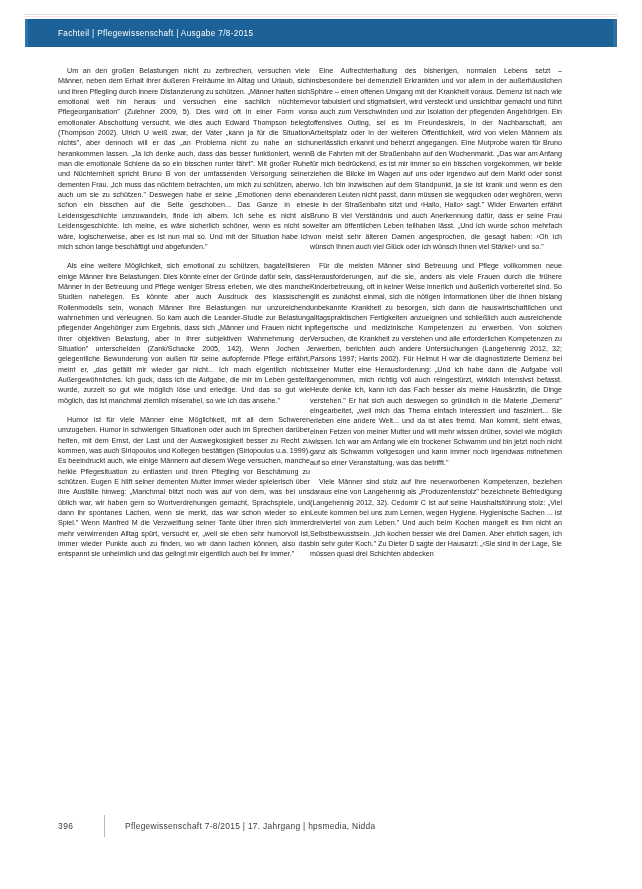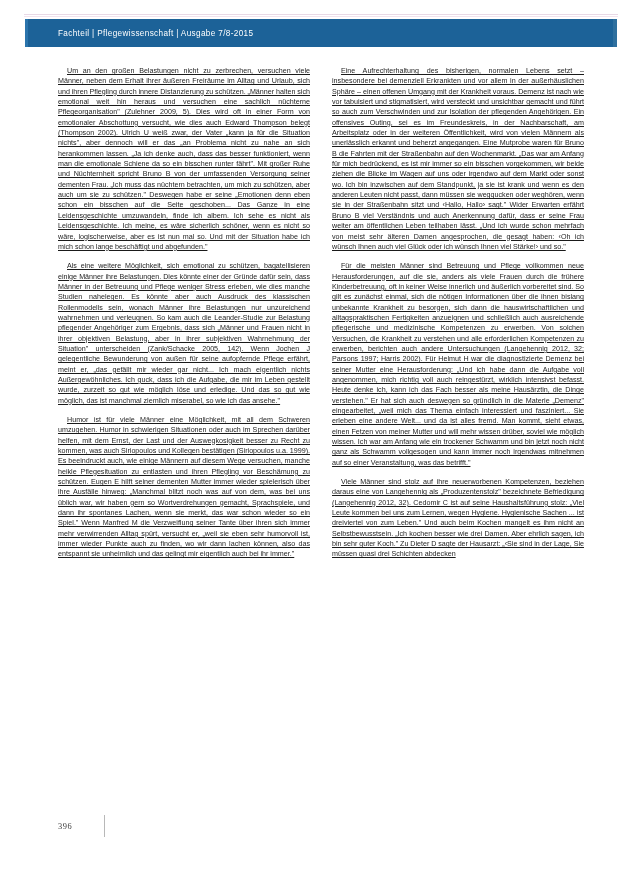--- a/index.html
+++ b/index.html
@@ -76,22 +76,20 @@
   }
 
   
   .columns {
     position: absolute;
     left: 58px;
     top: 66px;
     width: 527px;
     height: 742px;
     display: flex;
-    gap: 22px;
-    text-decoration: underline;
   }
   .column {
     width: 252px;
     display: block;
   }
   .column p {
     margin: 0 0 9px 0;
     font-size: 7.15px;
     line-height: 10.35px;
     text-align: justify;
@@ -112,21 +110,21 @@
     width: 527px;
     height: 22px;
     display: flex;
     align-items: center;
   }
   .footer-page {
     font-size: 8.4px;
     color: #3b3b3b;
     letter-spacing: 0.5px;
     width: 46px;
-    font-family: Liberation Serif, serif;
+    font-family: Liberation Sans, sans-serif;
   }
   .footer-divider {
     width: 1px;
     align-self: stretch;
     background: #b8b8b8;
     margin-right: 20px;
   }
   .footer-text {
     font-size: 8.4px;
     color: #3b3b3b;
@@ -161,15 +159,16 @@
       <p>Eine Aufrechterhaltung des bisherigen, normalen Lebens setzt – insbesondere bei demenziell Erkrankten und vor allem in der außerhäuslichen Sphäre – einen offenen Umgang mit der Krankheit voraus. Demenz ist nach wie vor tabuisiert und stigmatisiert, wird versteckt und unsichtbar gemacht und führt so auch zum Verschwinden und zur Isolation der pflegenden Angehörigen. Ein offensives Outing, sei es im Freundeskreis, in der Nachbarschaft, am Arbeitsplatz oder in der weiteren Öffentlichkeit, wird von vielen Männern als unerlässlich erkannt und beherzt angegangen. Eine Mutprobe waren für Bruno B die Fahrten mit der Straßenbahn auf den Wochenmarkt. „Das war am Anfang für mich bedrückend, es ist mir immer so ein bisschen vorgekommen, wir beide ziehen die Blicke im Wagen auf uns oder irgendwo auf dem Markt oder sonst wo. Ich bin inzwischen auf dem Standpunkt, ja sie ist krank und wenn es den anderen Leuten nicht passt, dann müssen sie wegqucken oder weghören, wenn sie in der Straßenbahn sitzt und ‹Hallo, Hallo› sagt." Wider Erwarten erfährt Bruno B viel Verständnis und auch Anerkennung dafür, dass er seine Frau weiter am öffentlichen Leben teilhaben lässt. „Und ich wurde schon mehrfach von meist sehr älteren Damen angesprochen, die gesagt haben: ‹Oh ich wünsch Ihnen auch viel Glück oder ich wünsch Ihnen viel Stärke!› und so."</p>
       <p>Für die meisten Männer sind Betreuung und Pflege vollkommen neue Herausforderungen, auf die sie, anders als viele Frauen durch die frühere Kinderbetreuung, oft in keiner Weise innerlich und äußerlich vorbereitet sind. So gilt es zunächst einmal, sich die nötigen Informationen über die ihnen bislang unbekannte Krankheit zu besorgen, sich dann die hauswirtschaftlichen und alltagspraktischen Fertigkeiten anzueignen und schließlich auch ausreichende pflegerische und medizinische Kompetenzen zu erwerben. Von solchen Versuchen, die Krankheit zu verstehen und alle erforderlichen Kompetenzen zu erwerben, berichten auch andere Untersuchungen (Langehennig 2012, 32; Parsons 1997; Harris 2002). Für Helmut H war die diagnostizierte Demenz bei seiner Mutter eine Herausforderung: „Und ich habe dann die Aufgabe voll angenommen, mich richtig voll auch reingestürzt, wirklich intensivst befasst. Heute denke ich, kann ich das Fach besser als meine Hausärztin, die Dinge verstehen." Er hat sich auch deswegen so gründlich in die Materie „Demenz" eingearbeitet, „weil mich das Thema einfach interessiert und fasziniert... Sie erleben eine andere Welt... und da ist alles fremd. Man kommt, sieht etwas, einen Fetzen von meiner Mutter und will mehr wissen drüber, soviel wie möglich wissen. Ich war am Anfang wie ein trockener Schwamm und bin jetzt noch nicht ganz als Schwamm vollgesogen und kann immer noch irgendwas mitnehmen auf so einer Veranstaltung, was das betrifft."</p>
       <p>Viele Männer sind stolz auf ihre neuerworbenen Kompetenzen, beziehen daraus eine von Langehennig als „Produzentenstolz" bezeichnete Befriedigung (Langehennig 2012, 32). Cedomir C ist auf seine Haushaltsführung stolz: „Viel Leute kommen bei uns zum Lernen, wegen Hygiene. Hygienische Sachen ... ist dreiviertel von zum Leben." Und auch beim Kochen mangelt es ihm nicht an Selbstbewusstsein. „Ich kochen besser wie drei Damen. Aber ehrlich sagen, ich bin sehr guter Koch." Zu Dieter D sagte der Hausarzt: „‹Sie sind in der Lage, Sie müssen quasi drei Schichten abdecken</p>
     </div>
 
   </div>
 
   <div class="footer">
     <div class="footer-page">396</div>
     <div class="footer-divider"></div>
+    <div class="footer-text">Pflegewissenschaft 7-8/2015 | 17. Jahrgang | hpsmedia, Nidda</div>
   </div>
 
 </div>
 
 </body></html>

